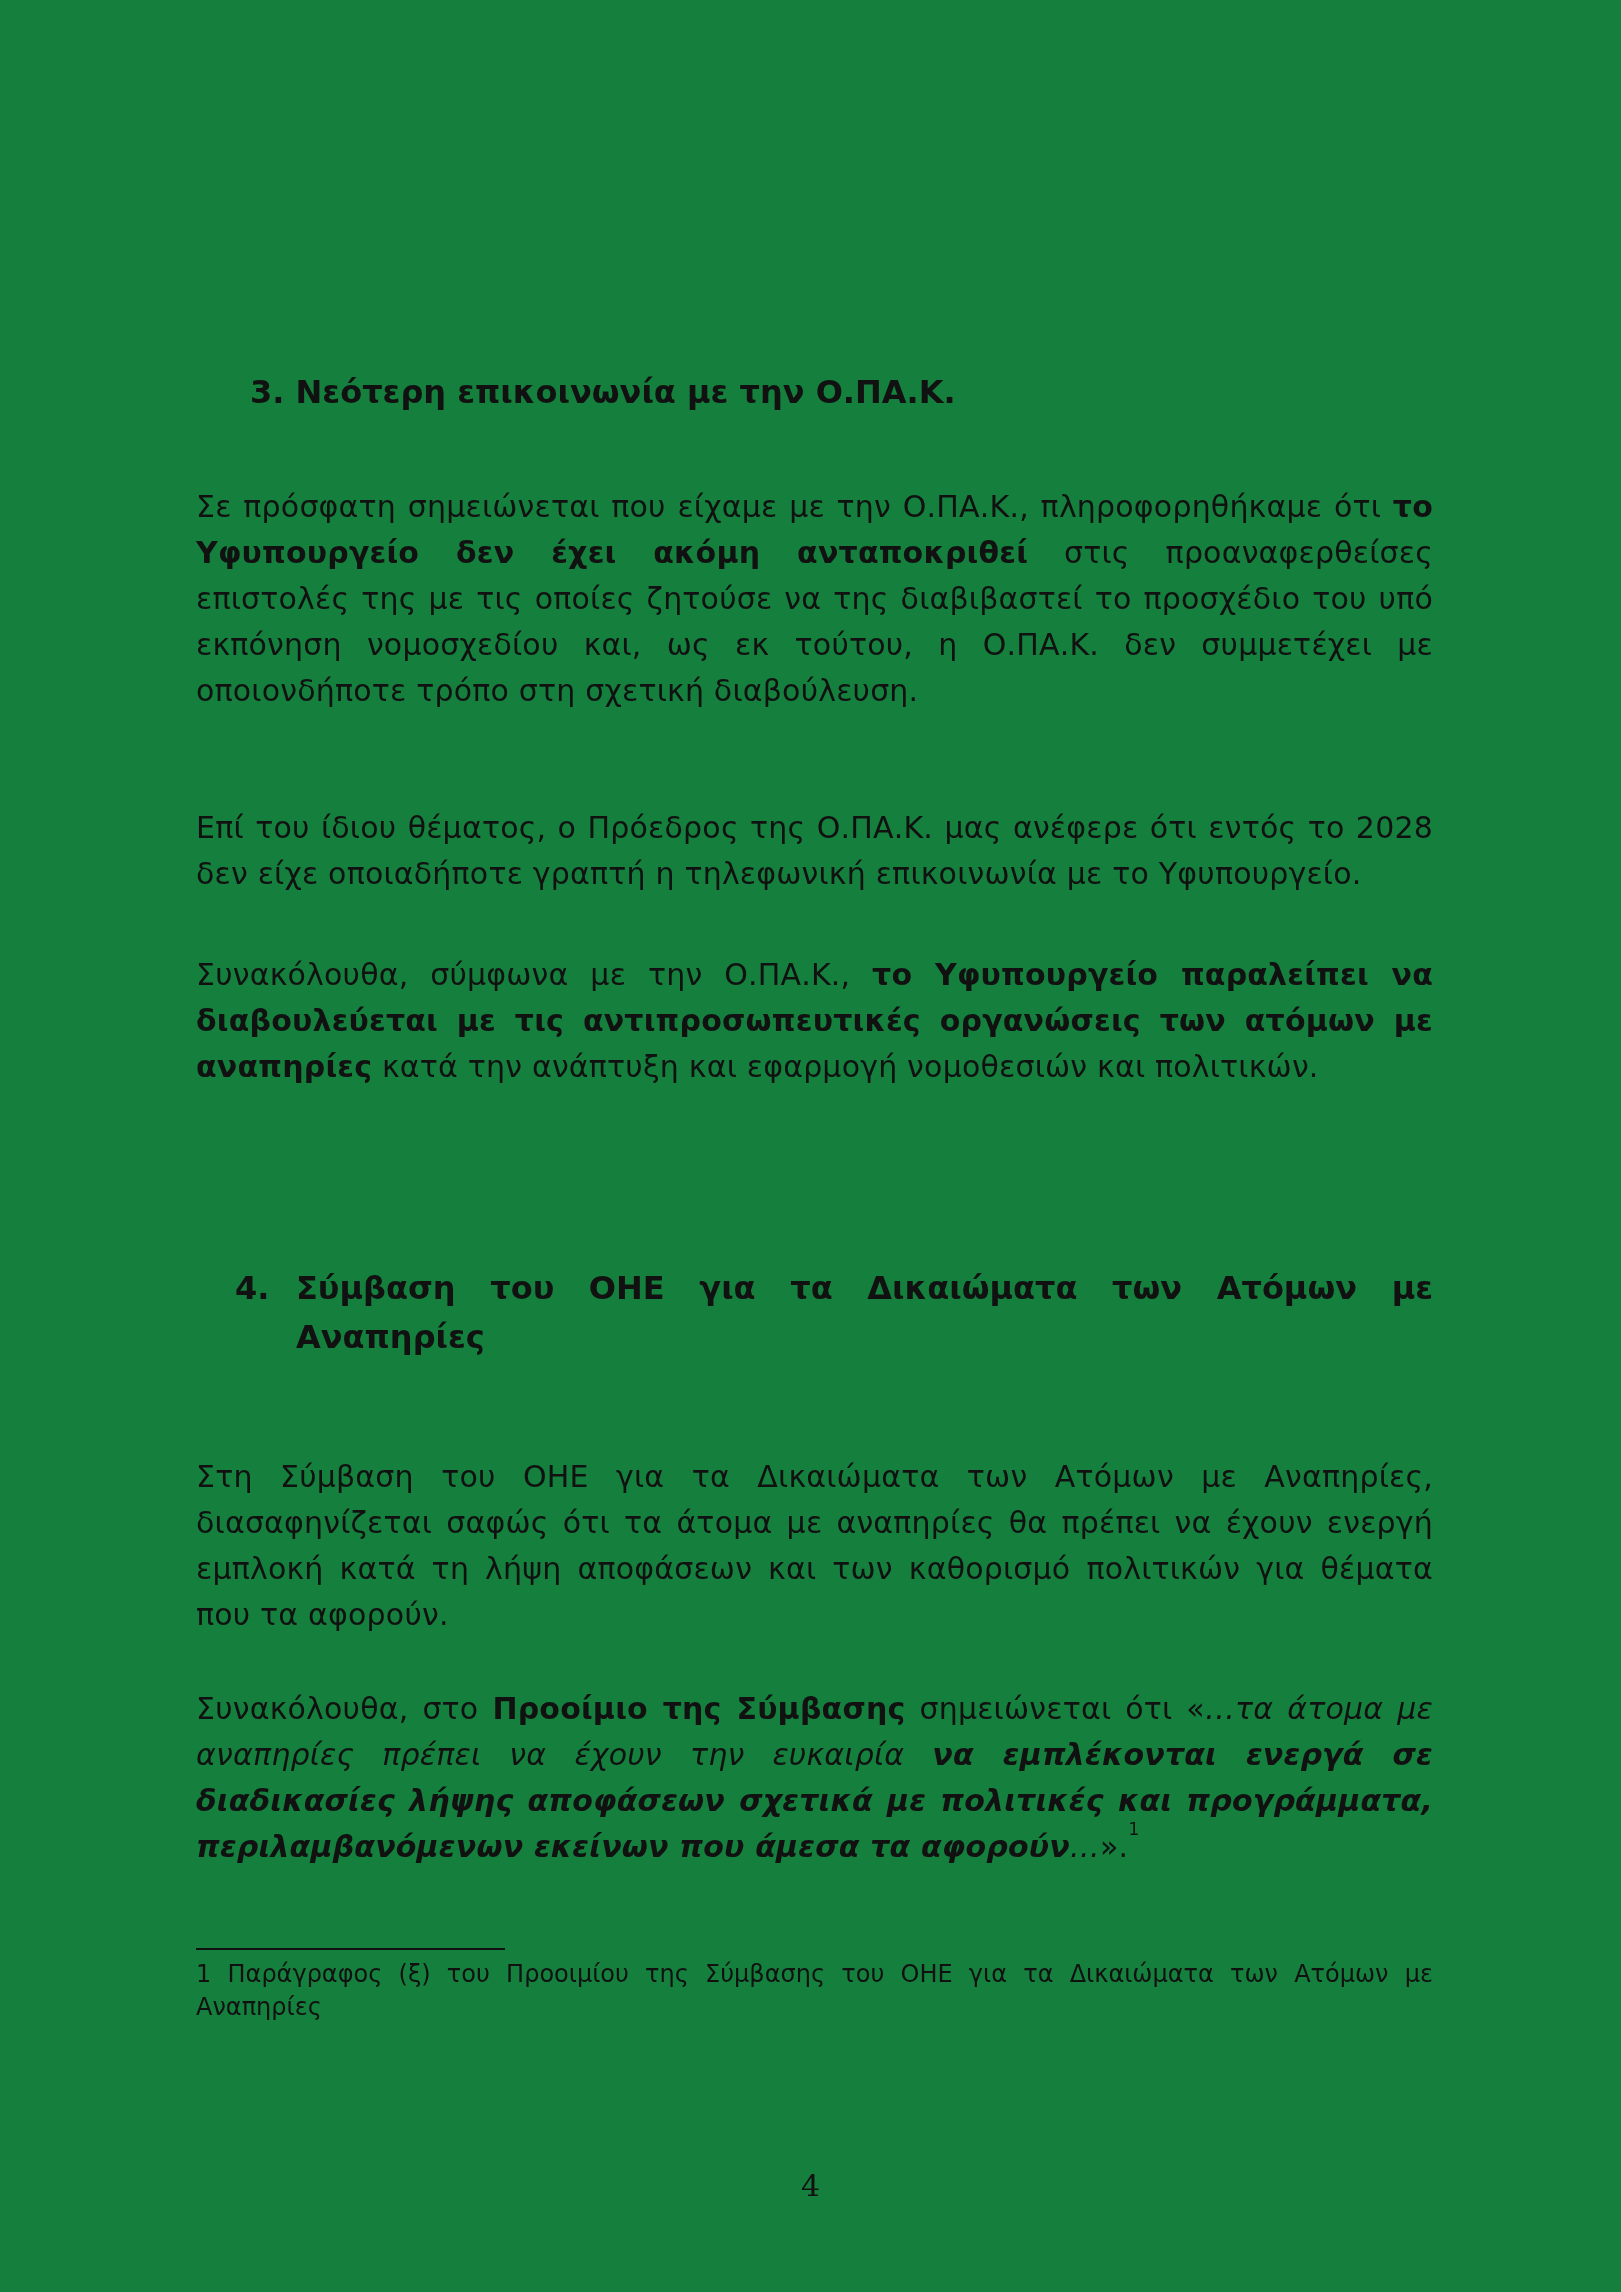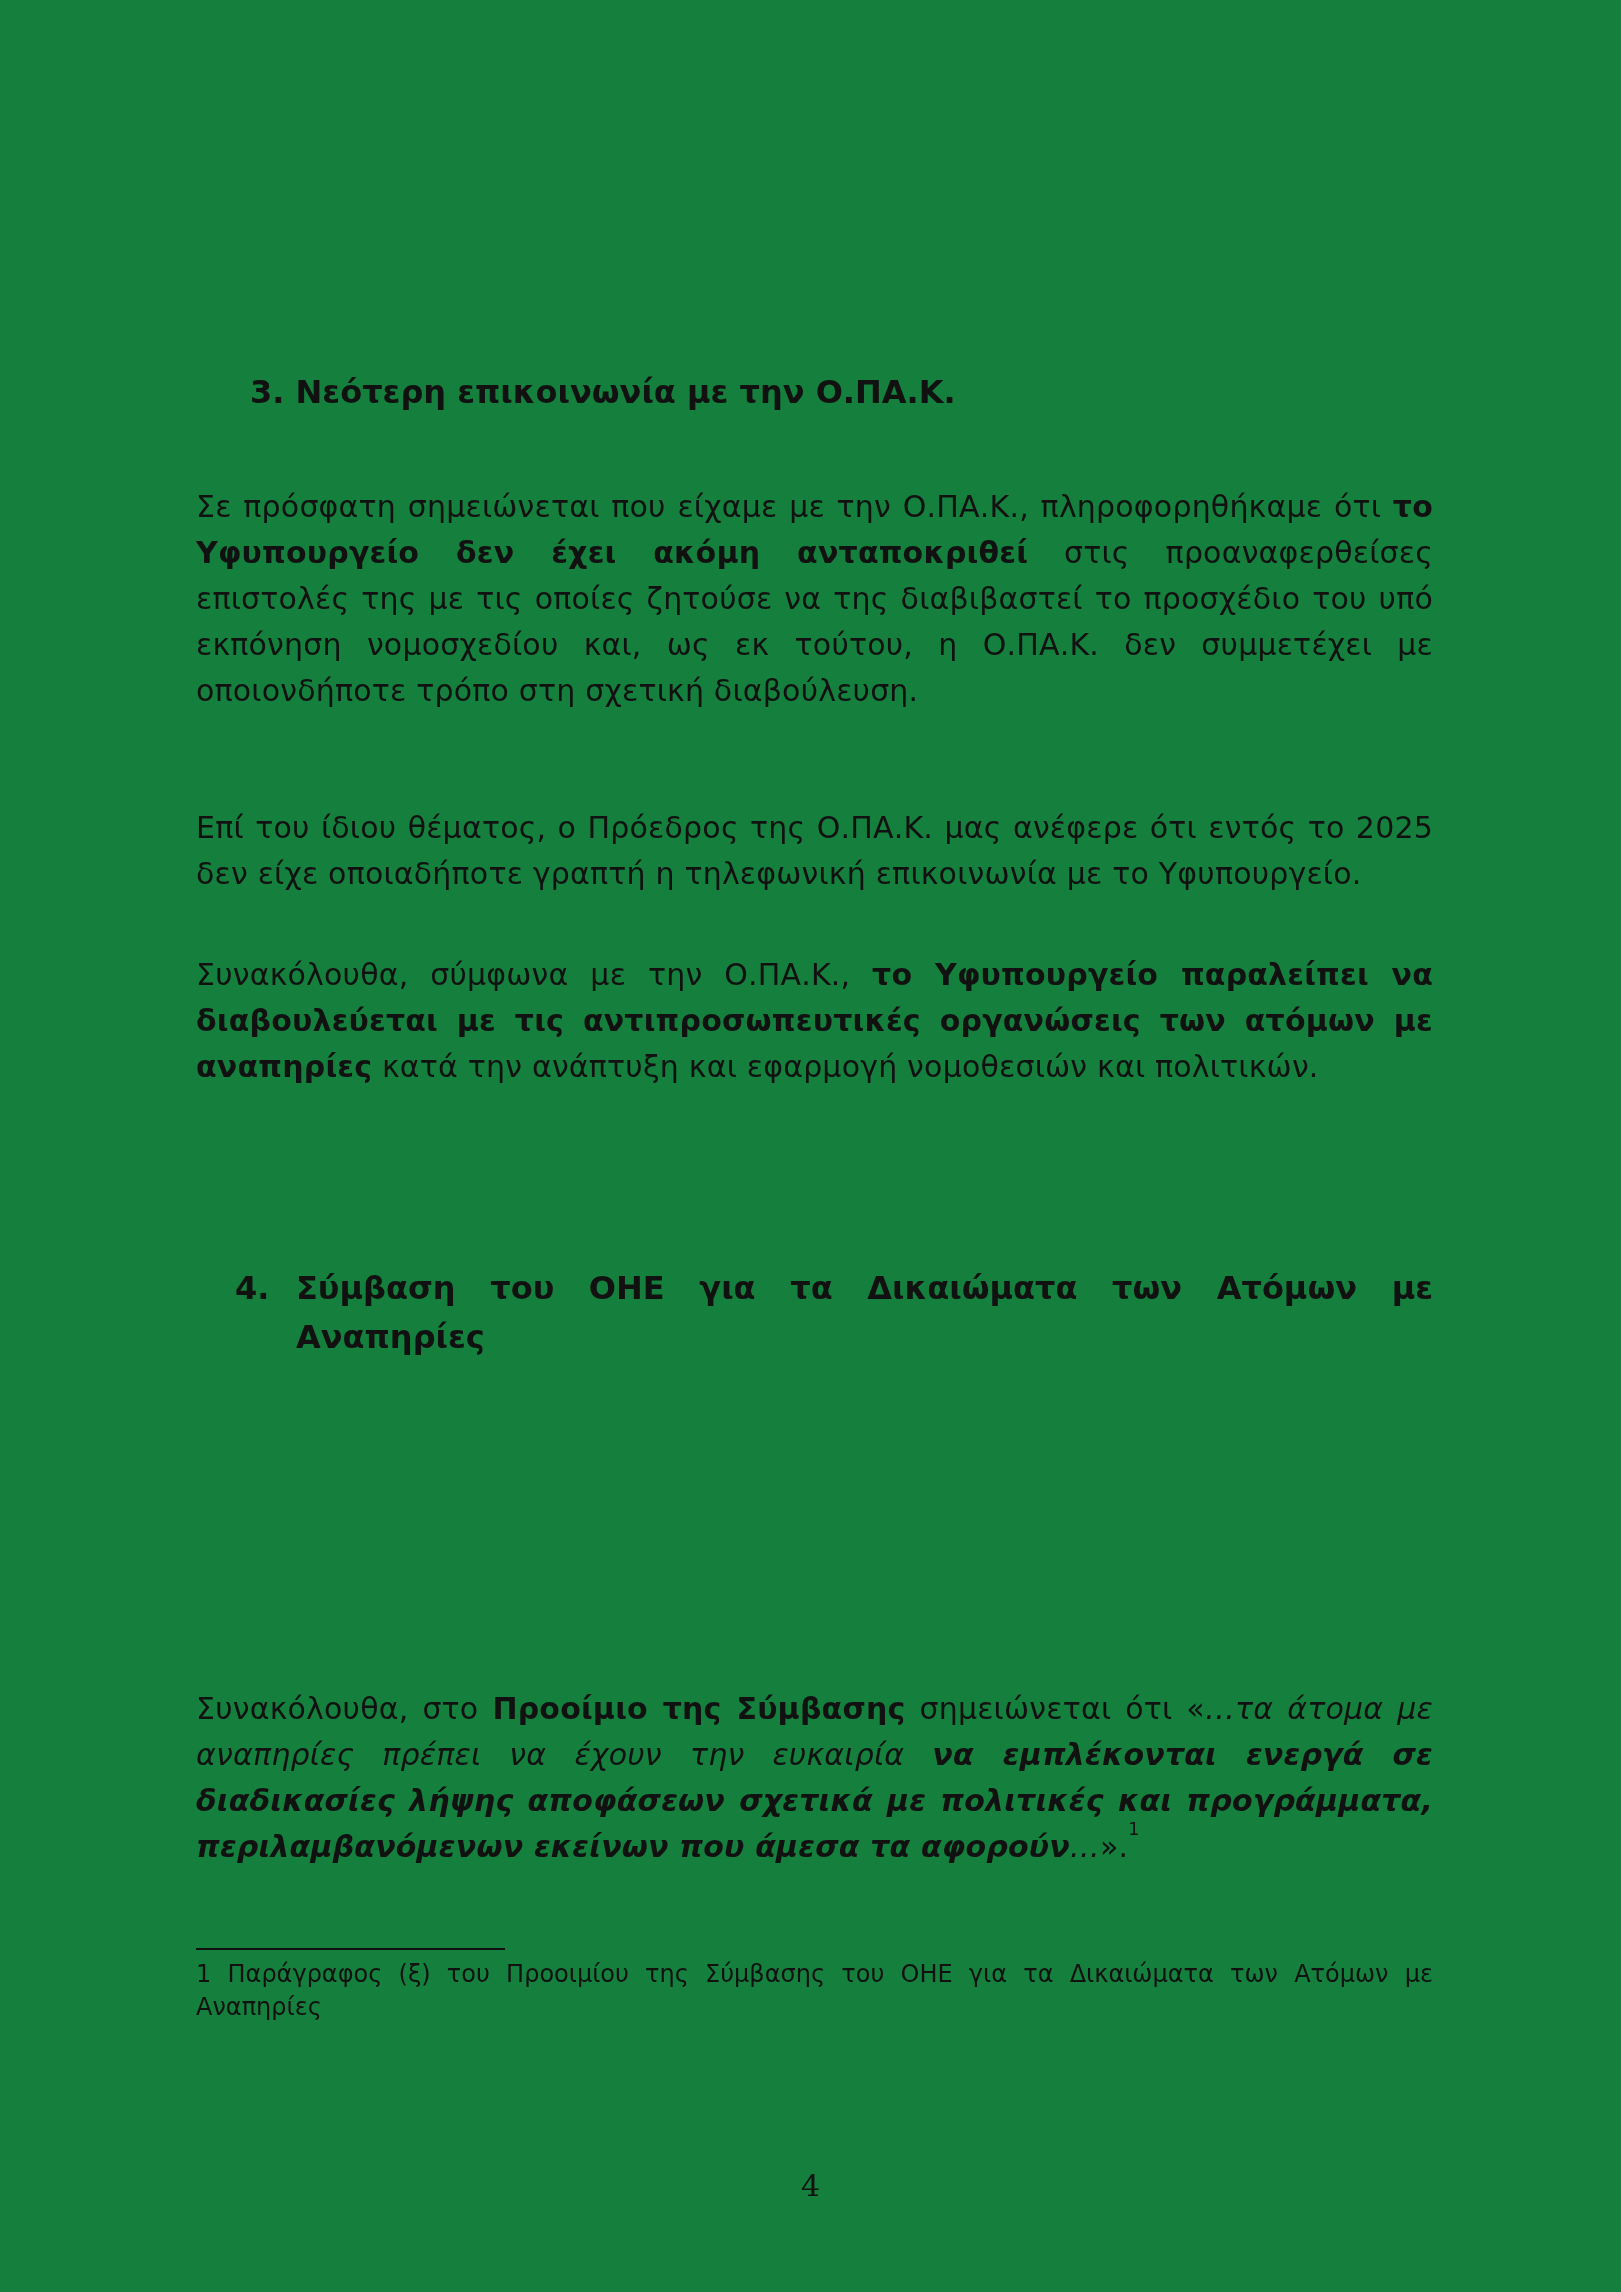--- a/index.html
+++ b/index.html
@@ -28,29 +28,30 @@
 
 <div class="page">
 
   <h2 class="block h3">
     <span>3.</span>
     <span>Νεότερη επικοινωνία με την Ο.ΠΑ.Κ.</span>
   </h2>
 
   <p class="block body p1"><span>Σε πρόσφατη σημειώνεται που είχαμε με την Ο.ΠΑ.Κ., πληροφορηθήκαμε ότι </span><b>το Υφυπουργείο δεν έχει ακόμη ανταποκριθεί</b><span> στις προαναφερθείσες επιστολές της με τις οποίες ζητούσε να της διαβιβαστεί το προσχέδιο του υπό εκπόνηση νομοσχεδίου και, ως εκ τούτου, η Ο.ΠΑ.Κ. δεν συμμετέχει με οποιονδήποτε τρόπο στη σχετική διαβούλευση.</span></p>
 
-  <p class="block body p2">Επί του ίδιου θέματος, ο Πρόεδρος της Ο.ΠΑ.Κ. μας ανέφερε ότι εντός το 2025 δεν είχε οποιαδήποτε γραπτή η τηλεφωνική επικοινωνία με το Υφυπουργείο.</p>
+  <p class="block body p2">Επί του ίδιου θέματος, ο Πρόεδρος της Ο.ΠΑ.Κ. μας ανέφερε ότι εντός το 2028 δεν είχε οποιαδήποτε γραπτή η τηλεφωνική επικοινωνία με το Υφυπουργείο.</p>
 
   <p class="block body p3"><span>Συνακόλουθα, σύμφωνα με την Ο.ΠΑ.Κ., </span><b>το Υφυπουργείο παραλείπει να διαβουλεύεται με τις αντιπροσωπευτικές οργανώσεις των ατόμων με αναπηρίες</b><span> κατά την ανάπτυξη και εφαρμογή νομοθεσιών και πολιτικών.</span></p>
 
   <h2 class="block h4">
     <span class="num">4.</span>
     <span class="txt">Σύμβαση του ΟΗΕ για τα Δικαιώματα των Ατόμων με Αναπηρίες</span>
   </h2>
 
+  <p class="block body p4">Στη Σύμβαση του ΟΗΕ για τα Δικαιώματα των Ατόμων με Αναπηρίες, διασαφηνίζεται σαφώς ότι τα άτομα με αναπηρίες θα πρέπει να έχουν ενεργή εμπλοκή κατά τη λήψη αποφάσεων και των καθορισμό πολιτικών για θέματα που τα αφορούν.</p>
 
   <p class="block body p5"><span>Συνακόλουθα, στο </span><b>Προοίμιο της Σύμβασης</b><span> σημειώνεται ότι «</span><i>…τα άτομα με αναπηρίες πρέπει να έχουν την ευκαιρία </i><b><i>να εμπλέκονται ενεργά σε διαδικασίες λήψης αποφάσεων σχετικά με πολιτικές και προγράμματα, περιλαμβανόμενων εκείνων που άμεσα τα αφορούν</i></b><i>…</i><span>».</span><sup>1</sup></p>
 
   <div class="fn-rule"></div>
   <p class="fn"><span>1</span><span> Παράγραφος (ξ) του Προοιμίου της Σύμβασης του ΟΗΕ για τα Δικαιώματα των Ατόμων με Αναπηρίες</span></p>
 
   <div class="pnum">4</div>
 </div>
 
 

